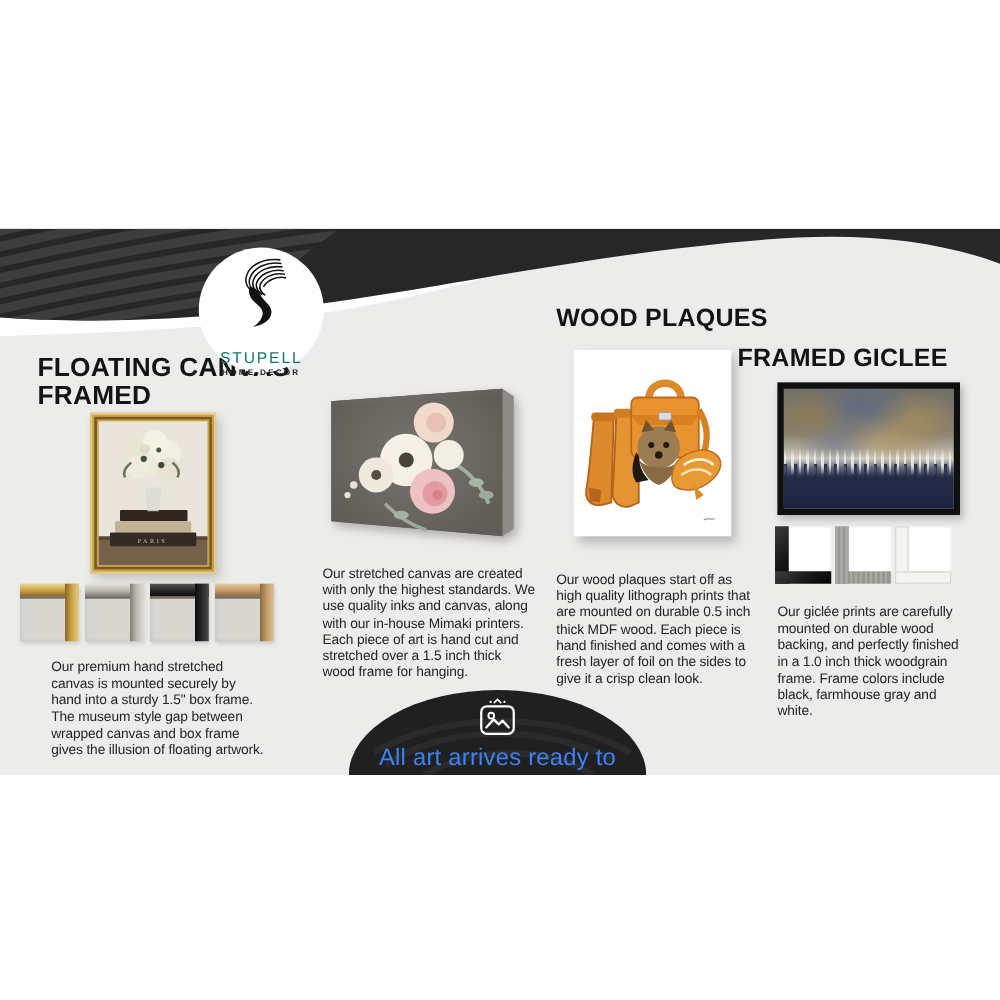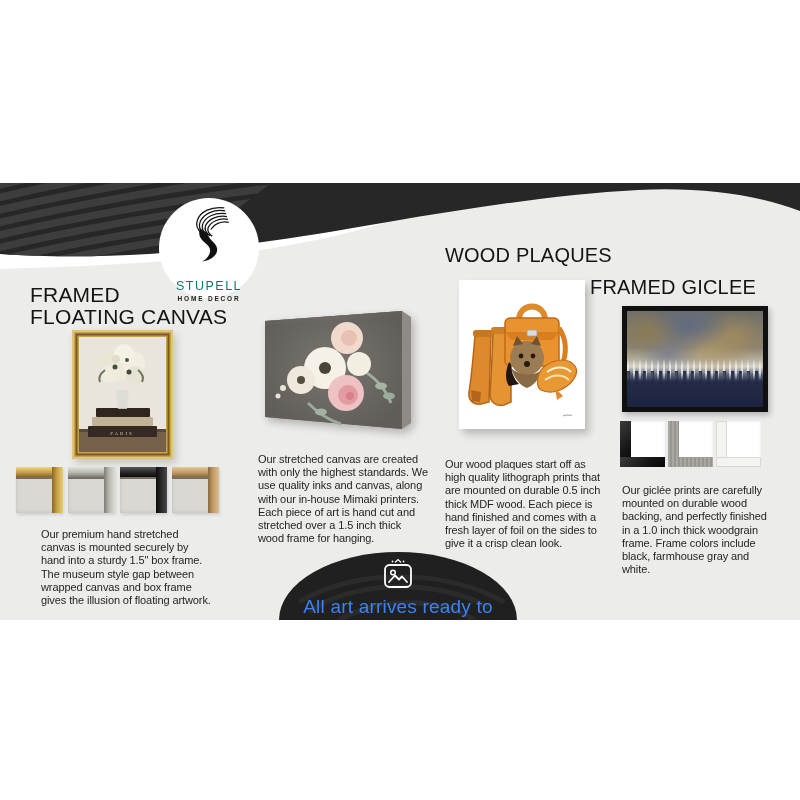--- a/index.html
+++ b/index.html
@@ -12,21 +12,21 @@
   .band-svg{left:0;top:0;width:800px;height:300px;}
 
   
   .logo-circle{left:159px;top:198px;width:100px;height:100px;border-radius:50%;
                background:#ffffff;text-align:center;z-index:5;}
   .logo-circle svg{display:block;margin:7px auto 0;}
   .brand-name{font-size:12.5px;font-weight:400;letter-spacing:1.5px;color:#0f766e;margin-top:16px;}
   .brand-tagline{font-size:6.5px;font-weight:700;letter-spacing:1.8px;color:#222;margin-top:2px;}
 
   
-  .h{font-weight:400;color:#141414;line-height:22px;letter-spacing:.2px;z-index:4;}
+  .h{font-weight:700;color:#141414;line-height:22px;letter-spacing:.2px;z-index:4;}
   .h1{font-size:21px;}
   .h2{font-size:20px;}
   .desc{font-size:11px;line-height:13.2px;color:#242424;letter-spacing:-.1px;z-index:4;margin-top:12px;}
 
   
   .art-shadow{box-shadow:3px 4px 8px rgba(0,0,0,.18);}
 
   
   .swatches{display:flex;gap:5px;z-index:4;}
   .sw{position:relative;width:47px;height:46px;background:#d8d7d2;
@@ -121,22 +121,22 @@
         <path d="M51,15.8 C41,13.8 32,18.6 29,25 C28,28.5 30,32 33.5,34.6"></path>
         <path d="M52,19 C43,17 35,21.6 32,27"></path>
       </g>
       <path d="M20,26 C17,34 22,39 27,43 C32,47 33,52 28,58 C27,59.5 25,61 22.5,62.5 C33,61 40,55 39,48 C38,42 31,39 29,33 C28.3,30.6 24,28.5 20,26 Z" fill="#111111"></path>
     </svg>
     <div class="brand-name">STUPELL</div>
     <div class="brand-tagline">HOME DECOR</div>
   </div>
 
   <div class="abs h h1" style="left:30px;top:284px;">
+    <div>FLOATING CANVAS</div>
     <div>FRAMED</div>
-    <div>FLOATING CANVAS</div>
   </div>
 
   <svg class="abs art-shadow" style="left:72px;top:330px;" width="101" height="129" viewBox="0 0 101 129">
     <rect x="0" y="0" width="101" height="129" fill="#c9a14b"></rect>
     <rect x="1" y="1" width="99" height="127" fill="none" stroke="#e7cf8b" stroke-width="1.5"></rect>
     <rect x="4.5" y="4.5" width="92" height="120" fill="none" stroke="#7a5a22" stroke-width="2"></rect>
     <rect x="7" y="7" width="87" height="115" fill="#e9e5dc"></rect>
     <rect x="7" y="101" width="87" height="21" fill="#75604a"></rect>
     <rect x="7" y="99" width="87" height="3" fill="#5b4836"></rect>
 

